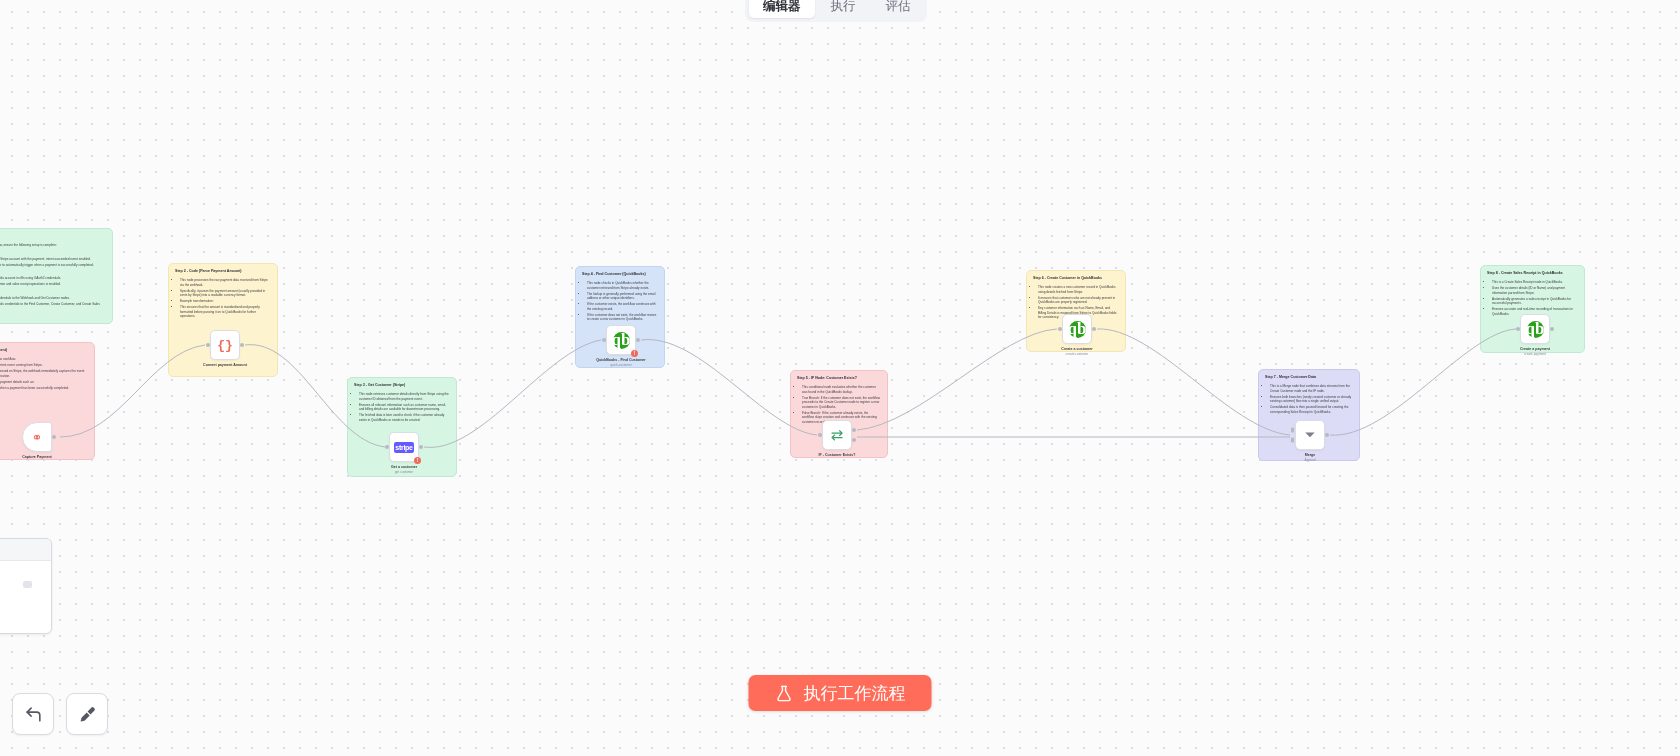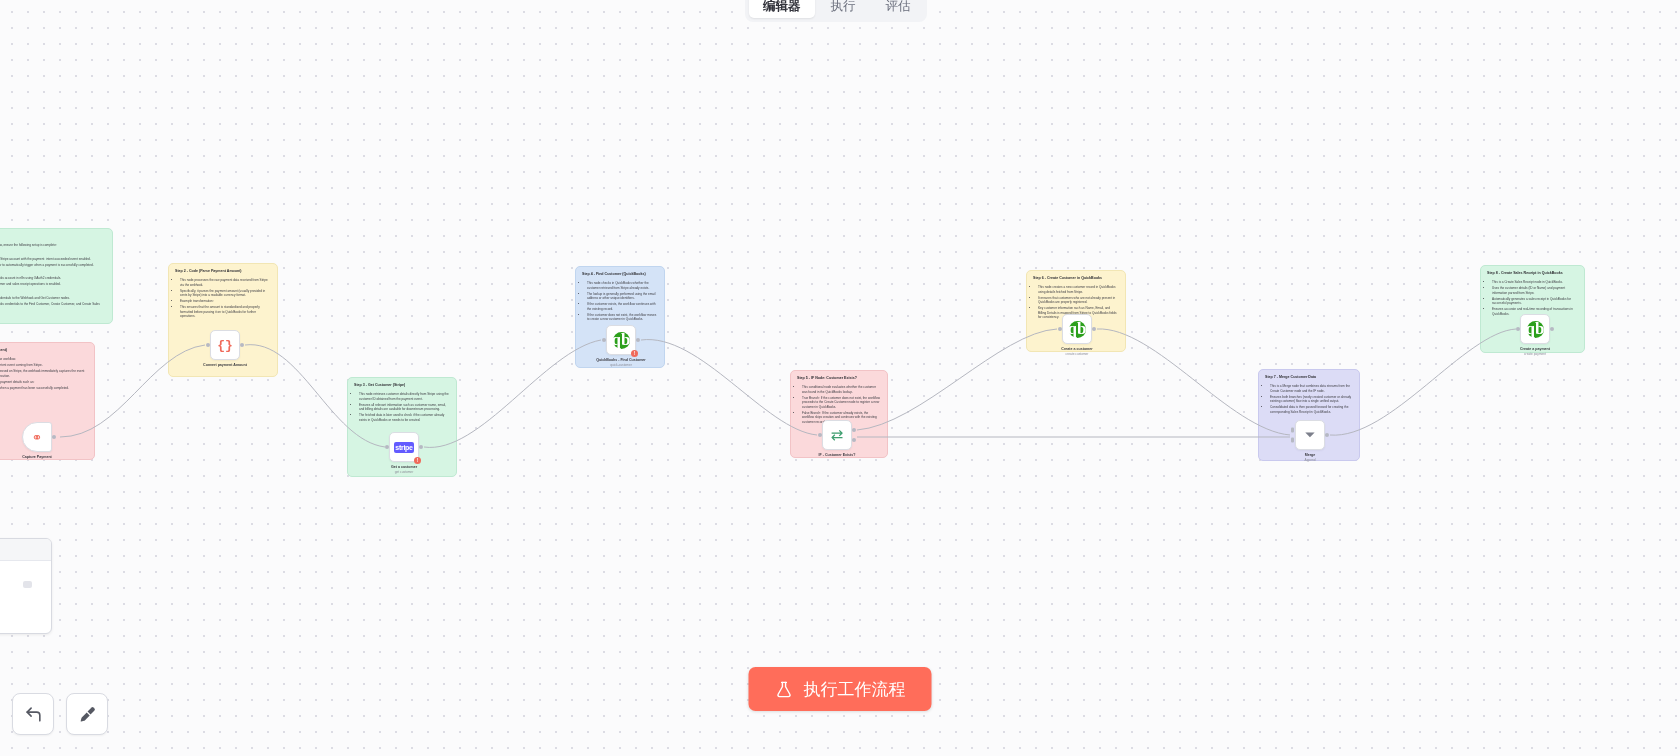--- a/index.html
+++ b/index.html
@@ -180,21 +180,21 @@
     display: flex; align-items: center; justify-content: center;
     box-shadow: 0 1px 2px rgba(0,0,0,.05);
     cursor: pointer;
     color: #555862;
   }
   
   #execute-btn {
     position: absolute;
     left: 50%; transform: translateX(-50%);
     bottom: 45px;
-    height: 44px;
+    height: 36px;
     padding: 0 26px;
     background: #ff6d5a;
     color: #ffffff;
     border: none;
     border-radius: 7px;
     font-size: 17px;
     font-weight: 500;
     display: flex; align-items: center; gap: 10px;
     cursor: pointer;
     box-shadow: 0 1px 3px rgba(0,0,0,.12);

